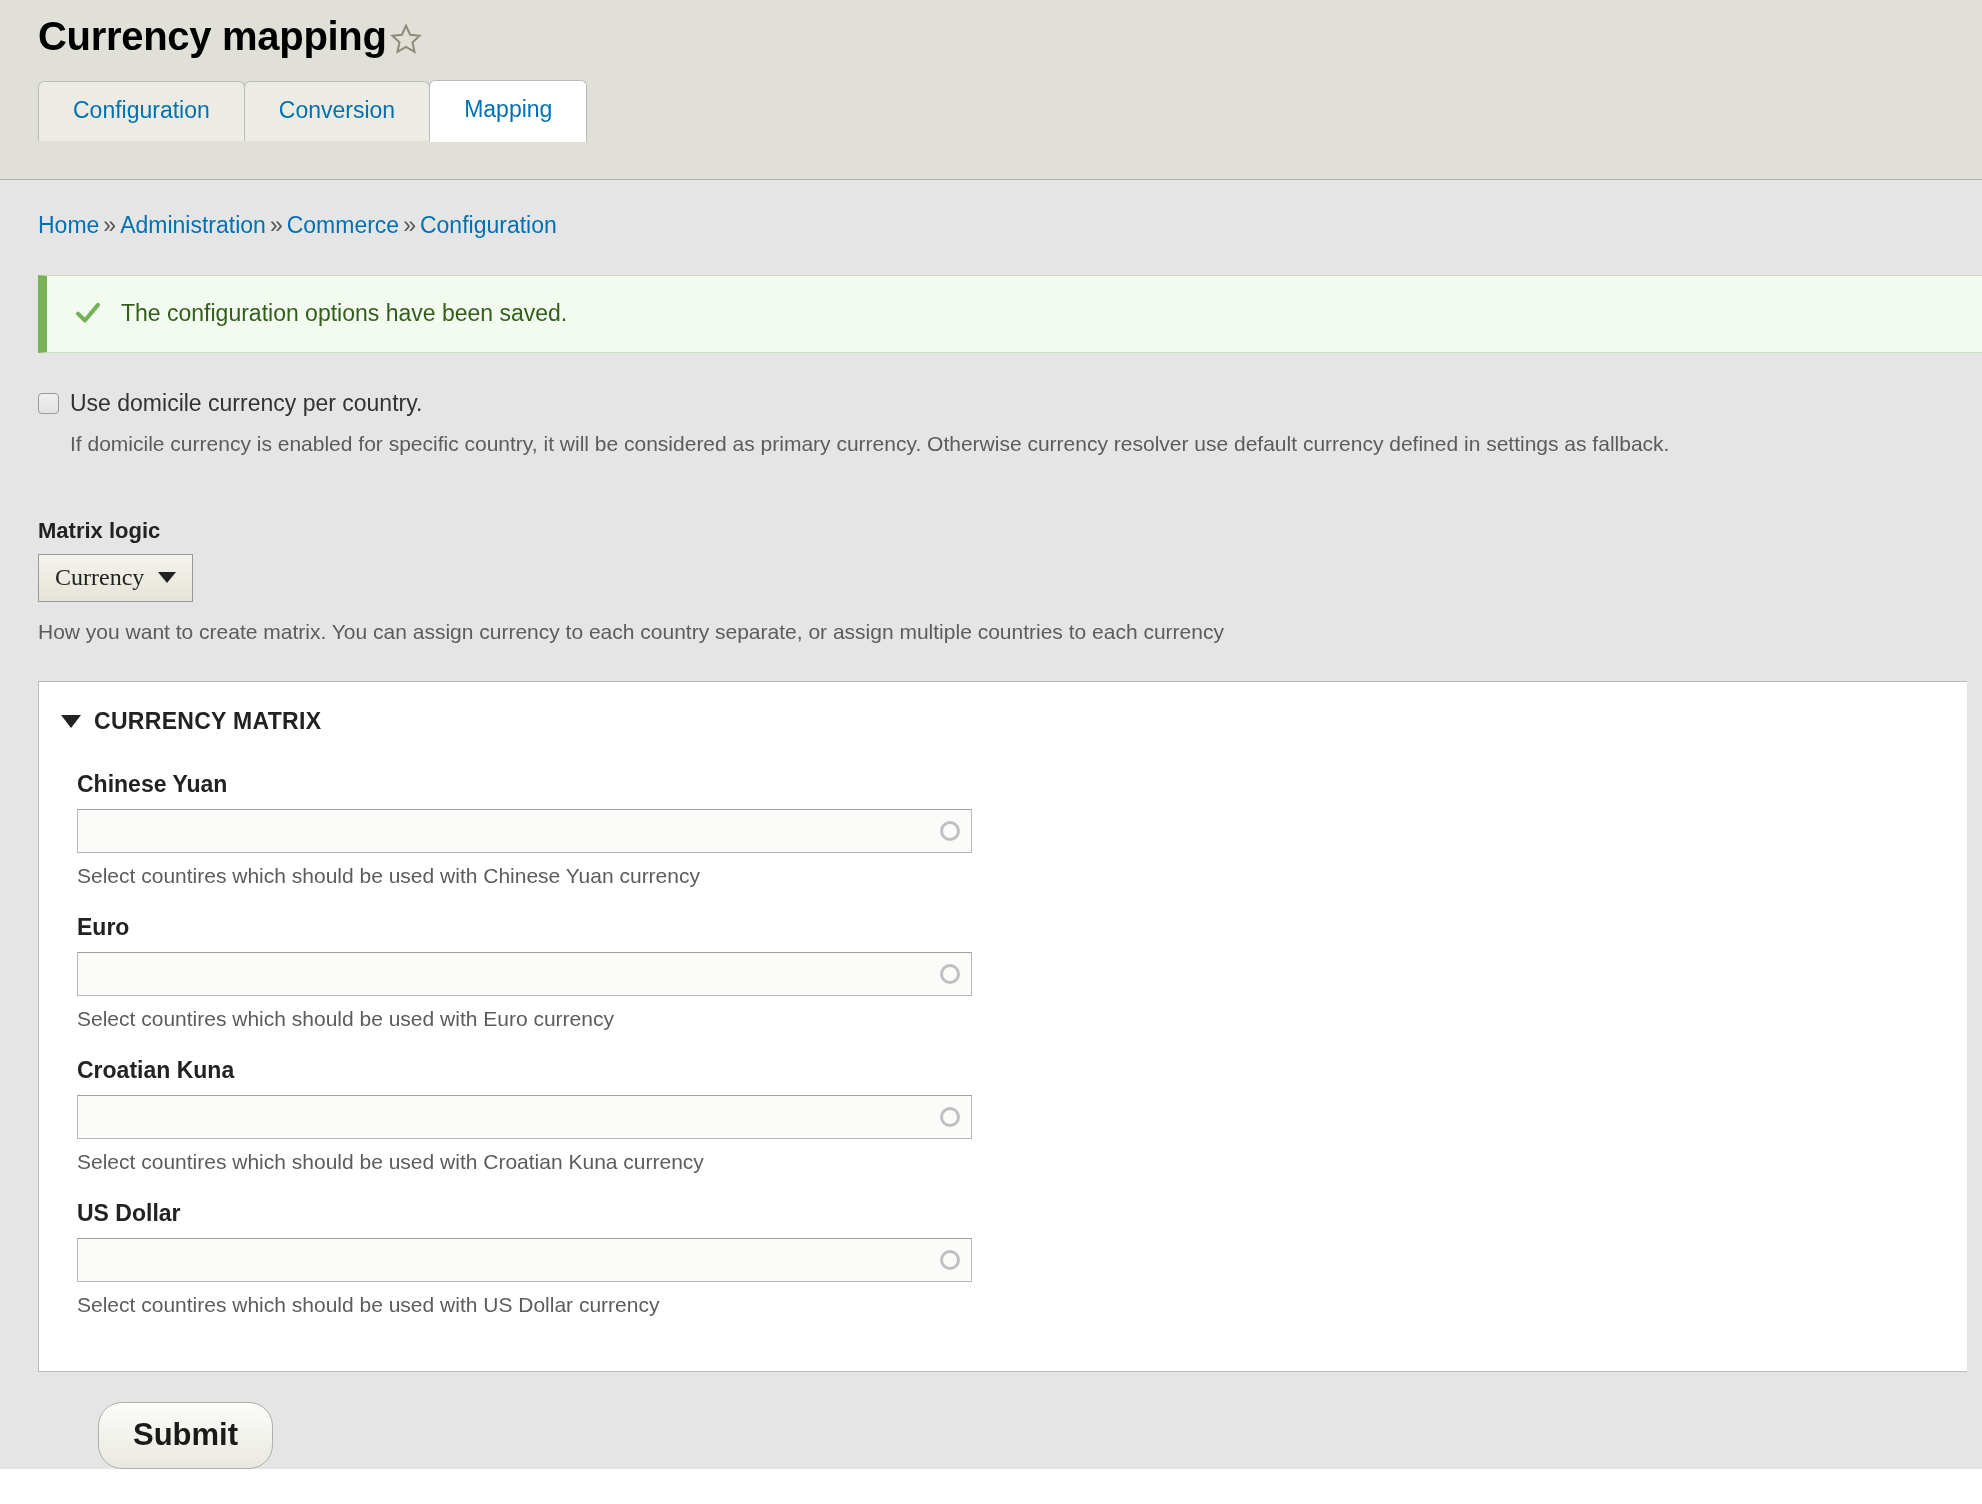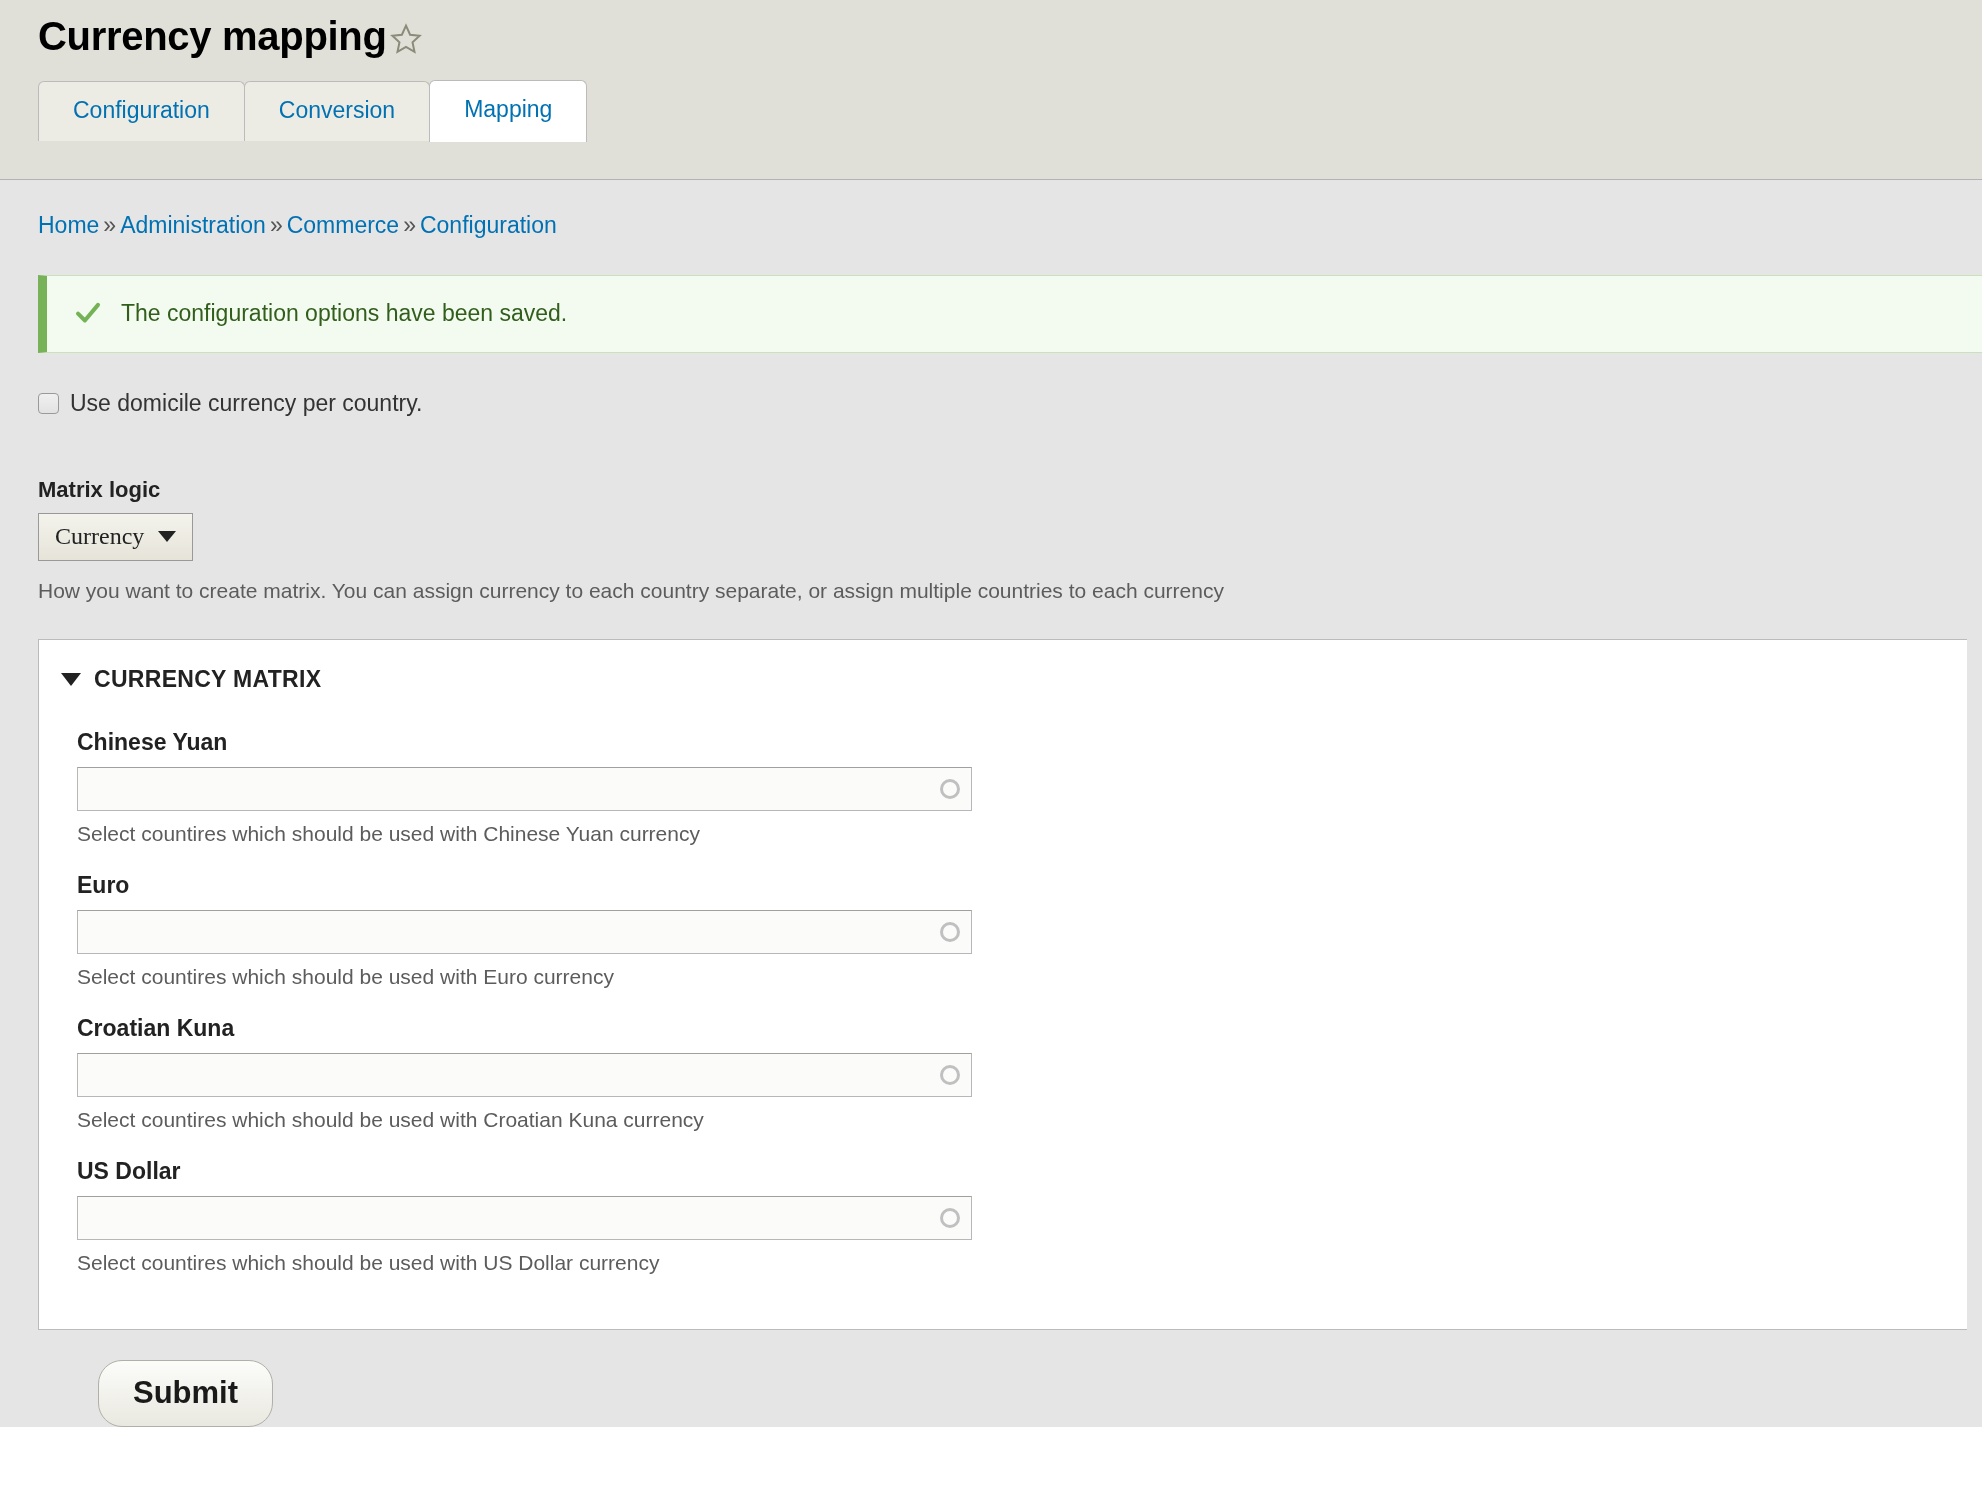--- a/index.html
+++ b/index.html
@@ -308,20 +308,21 @@
     </span>
     <span class="status-text">The configuration options have been saved.</span>
   </div>
 
   <div class="form-area">
 
     <div class="checkbox-row">
       <span class="cb"></span>
       <span class="cb-label">Use domicile currency per country.</span>
     </div>
+    <div class="desc">If domicile currency is enabled for specific country, it will be considered as primary currency. Otherwise currency resolver use default currency defined in settings as fallback.</div>
 
     <div class="field-label">Matrix logic</div>
     <div class="select-wrap">
       <span class="select-value">Currency</span>
       <span class="select-arrow"></span>
     </div>
     <div class="desc-below">How you want to create matrix. You can assign currency to each country separate, or assign multiple countries to each currency</div>
 
     
     <div class="fieldset">

